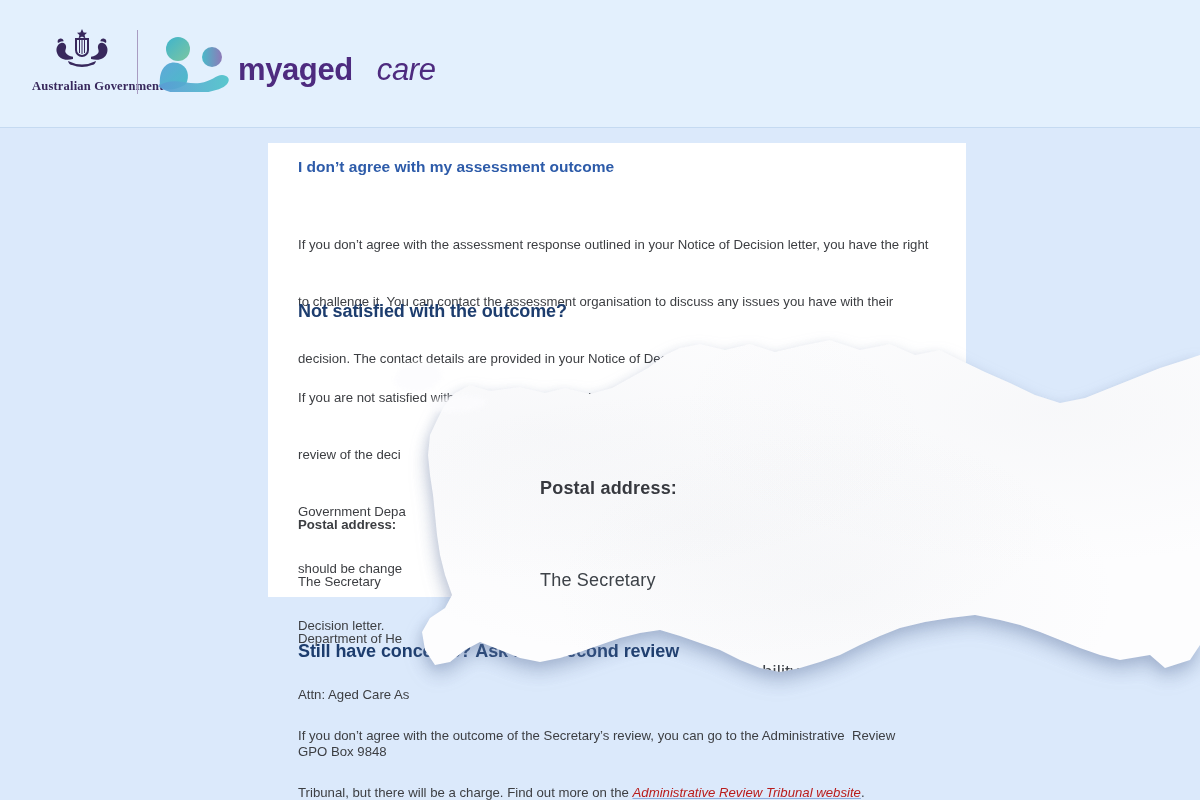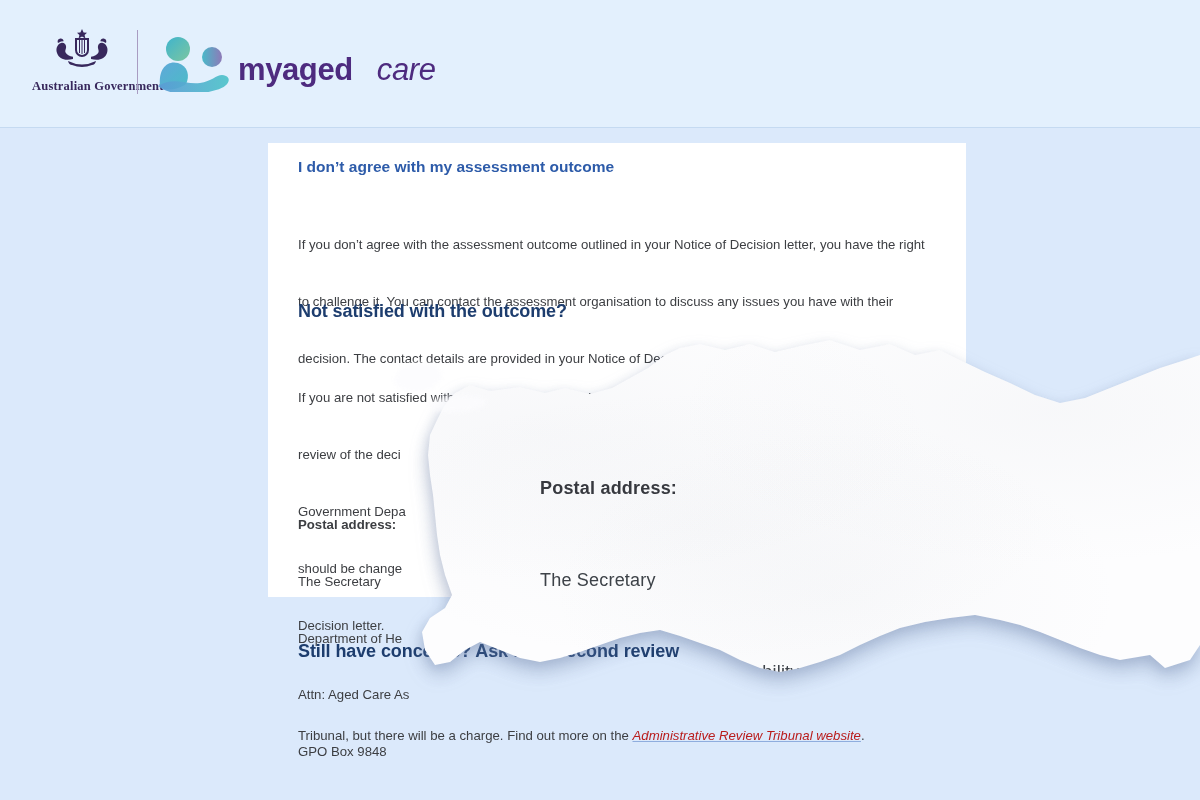--- a/index.html
+++ b/index.html
@@ -154,21 +154,21 @@
     </span>
     <div class="wordmark"><span class="w1">my</span><span class="w2">aged</span><span class="w3">care</span></div>
   </div>
 </div>
 
 <div class="card">
 
   <div class="block h-small" style="top:15px;">I don’t agree with my assessment outcome</div>
 
   <div class="block" style="top:197px; top:55px;">
-    <div class="bodyline">If you don’t agree with the assessment outcome outlined in your Notice of Decision letter, you have the right</div>
+    <div class="bodyline">If you don’t agree with the assessment response outlined in your Notice of Decision letter, you have the right</div>
     <div class="bodyline">to challenge it. You can contact the assessment organisation to discuss any issues you have with their</div>
     <div class="bodyline">decision. The contact details are provided in your Notice of Decision letter.</div>
   </div>
 
   <div class="block h-large" style="top:158px;">Not satisfied with the outcome?</div>
 
   <div class="block" style="top:208px;">
     <div class="bodyline"><span>If you are not satisfied with the response you receive from the assessment </span><span class="faded">orga</span></div>
     <div class="bodyline rel"><span>review of the deci</span><span class="frag-b"><span>free of charge. </span><span class="faded">You ca</span></span></div>
     <div class="bodyline">Government Depa</div>
@@ -181,20 +181,21 @@
     <div class="postal-line">The Secretary</div>
     <div class="postal-line">Department of He</div>
     <div class="postal-line">Attn: Aged Care As</div>
     <div class="postal-line">GPO Box 9848</div>
     <div class="postal-line">ADELAIDE SA 5001</div>
   </div>
 
   <div class="block h-large" style="top:498px;">Still have concerns? Ask for a second review</div>
 
   <div class="block" style="top:546px;">
+    <div class="bodyline">If you don’t agree with the outcome of the Secretary’s review, you can go to the Administrative  Review</div>
     <div class="bodyline"><span>Tribunal, but there will be a charge. Find out more on the </span><a class="text-link">Administrative Review Tribunal website</a><span>.</span></div>
   </div>
 
 </div>
 
 <div class="tear-shadow-wrap">
   <div class="tear">
     <div class="tear-text">
       <div class="tl-bold">Postal address:</div>
       <div>The Secretary</div>

